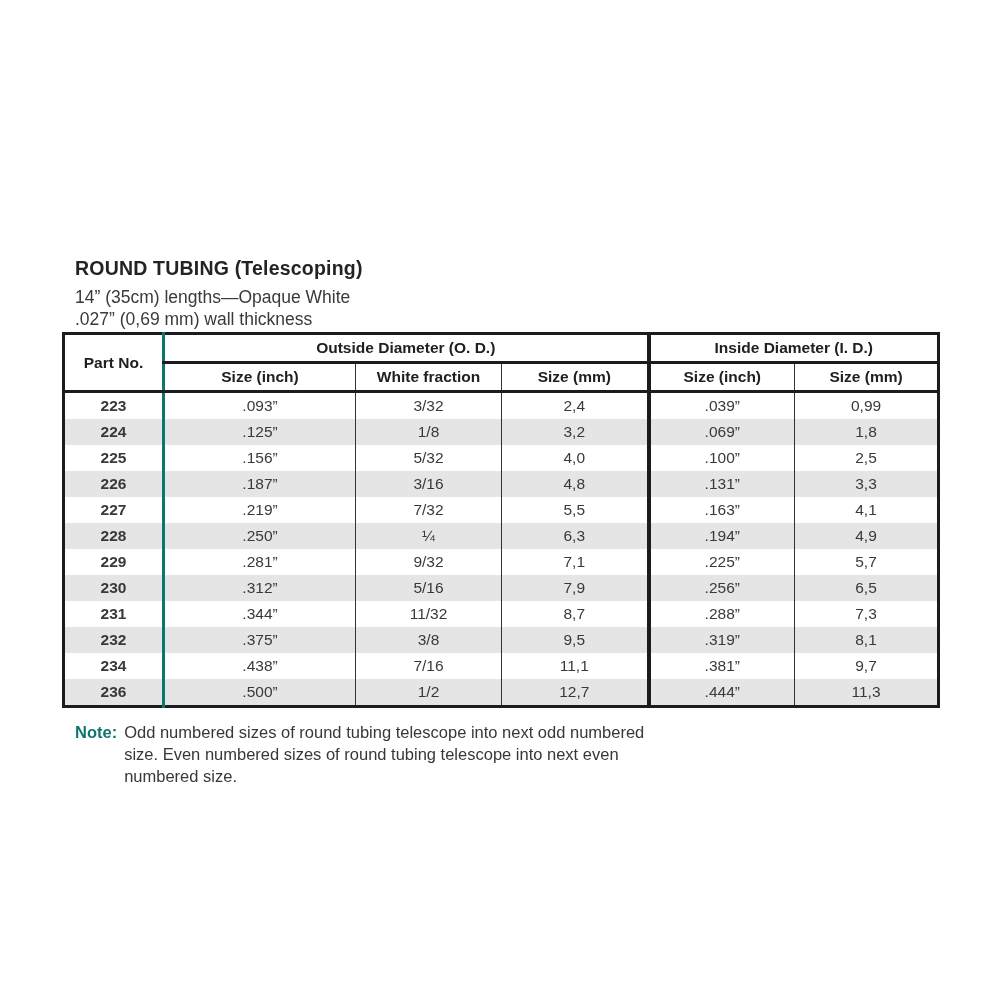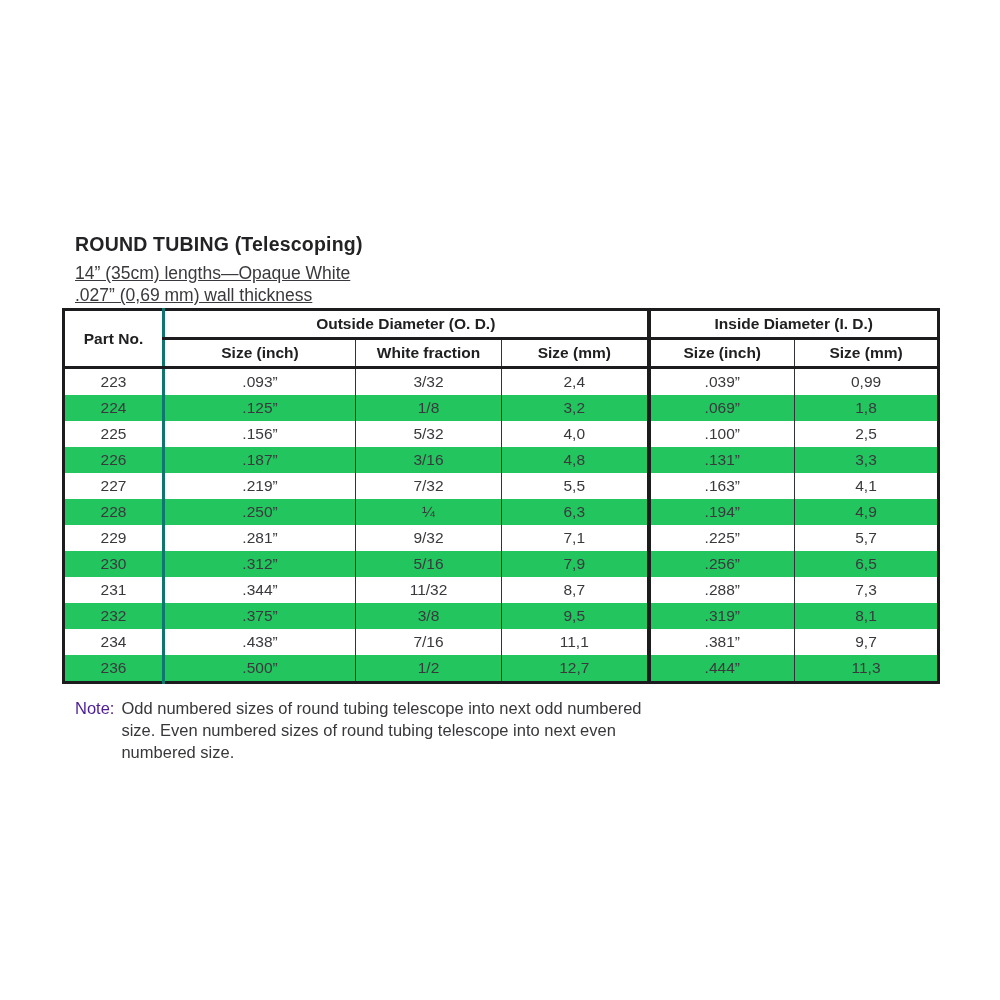--- a/index.html
+++ b/index.html
@@ -4,68 +4,68 @@
 <style>
   html, body { margin: 0; padding: 0; }
   body {
     width: 1000px; height: 1000px;
     background: #ffffff;
     font-family: "Liberation Sans", sans-serif;
     color: #2e2e31;
     position: relative;
     overflow: hidden;
   }
-  .content { position: absolute; left: 62px; top: 233px; width: 876px; }
+  .content { position: absolute; left: 62px; top: 257px; width: 876px; }
 
   .doc-header { padding-left: 13px; }
   .doc-title {
     font-size: 19.5px; font-weight: bold; color: #232326;
     margin: 0 0 6px 0; letter-spacing: 0.2px;
   }
   .doc-sub {
     font-size: 17.5px; color: #3a3a3e;
-    margin: 0; line-height: 22px; text-decoration: underline;
+    margin: 0; line-height: 22px;
   }
 
   table.tubing {
     border-collapse: collapse;
     table-layout: fixed;
     width: 875px;
     margin-top: 2px;
     border: 3px solid #1c1c1f;
   }
   table.tubing th, table.tubing td {
     text-align: center; vertical-align: middle;
     padding: 0;
     font-size: 15.5px;
     height: 26px;
     line-height: 26px;
     white-space: nowrap;
     overflow: hidden;
   }
   table.tubing th { color: #202023; font-weight: bold; }
   table.tubing td { color: #39393d; }
-  td.col-part { font-weight: normal; color: #232326; }
+  td.col-part { font-weight: bold; color: #232326; }
 
   .bl-thin   { border-left: 1.5px solid #333337; }
   .bl-thick  { border-left: 3px solid #0f766e; }
   .bl-thick2 { border-left: 4px solid #1c1c1f; }
   .bb-thick  { border-bottom: 3px solid #1c1c1f; }
 
-  tbody tr.shaded { background: #22c55e; }
+  tbody tr.shaded { background: #e5e5e5; }
 
   .note {
     display: flex;
     margin-top: 13px;
     padding-left: 13px;
     font-size: 16.5px;
     line-height: 22px;
     color: #38383c;
   }
-  .note-label { font-weight: normal; color: #4c1d95; flex: 0 0 auto; margin-right: 7px; }
+  .note-label { font-weight: bold; color: #0f766e; flex: 0 0 auto; margin-right: 7px; }
   .note-text { width: 527px; }
 </style>
 </head>
 <body>
 
 <div class="content">
 
   <div class="doc-header">
     <h1 class="doc-title">ROUND TUBING (Telescoping)</h1>
     <p class="doc-sub">14” (35cm) lengths—Opaque White</p>

